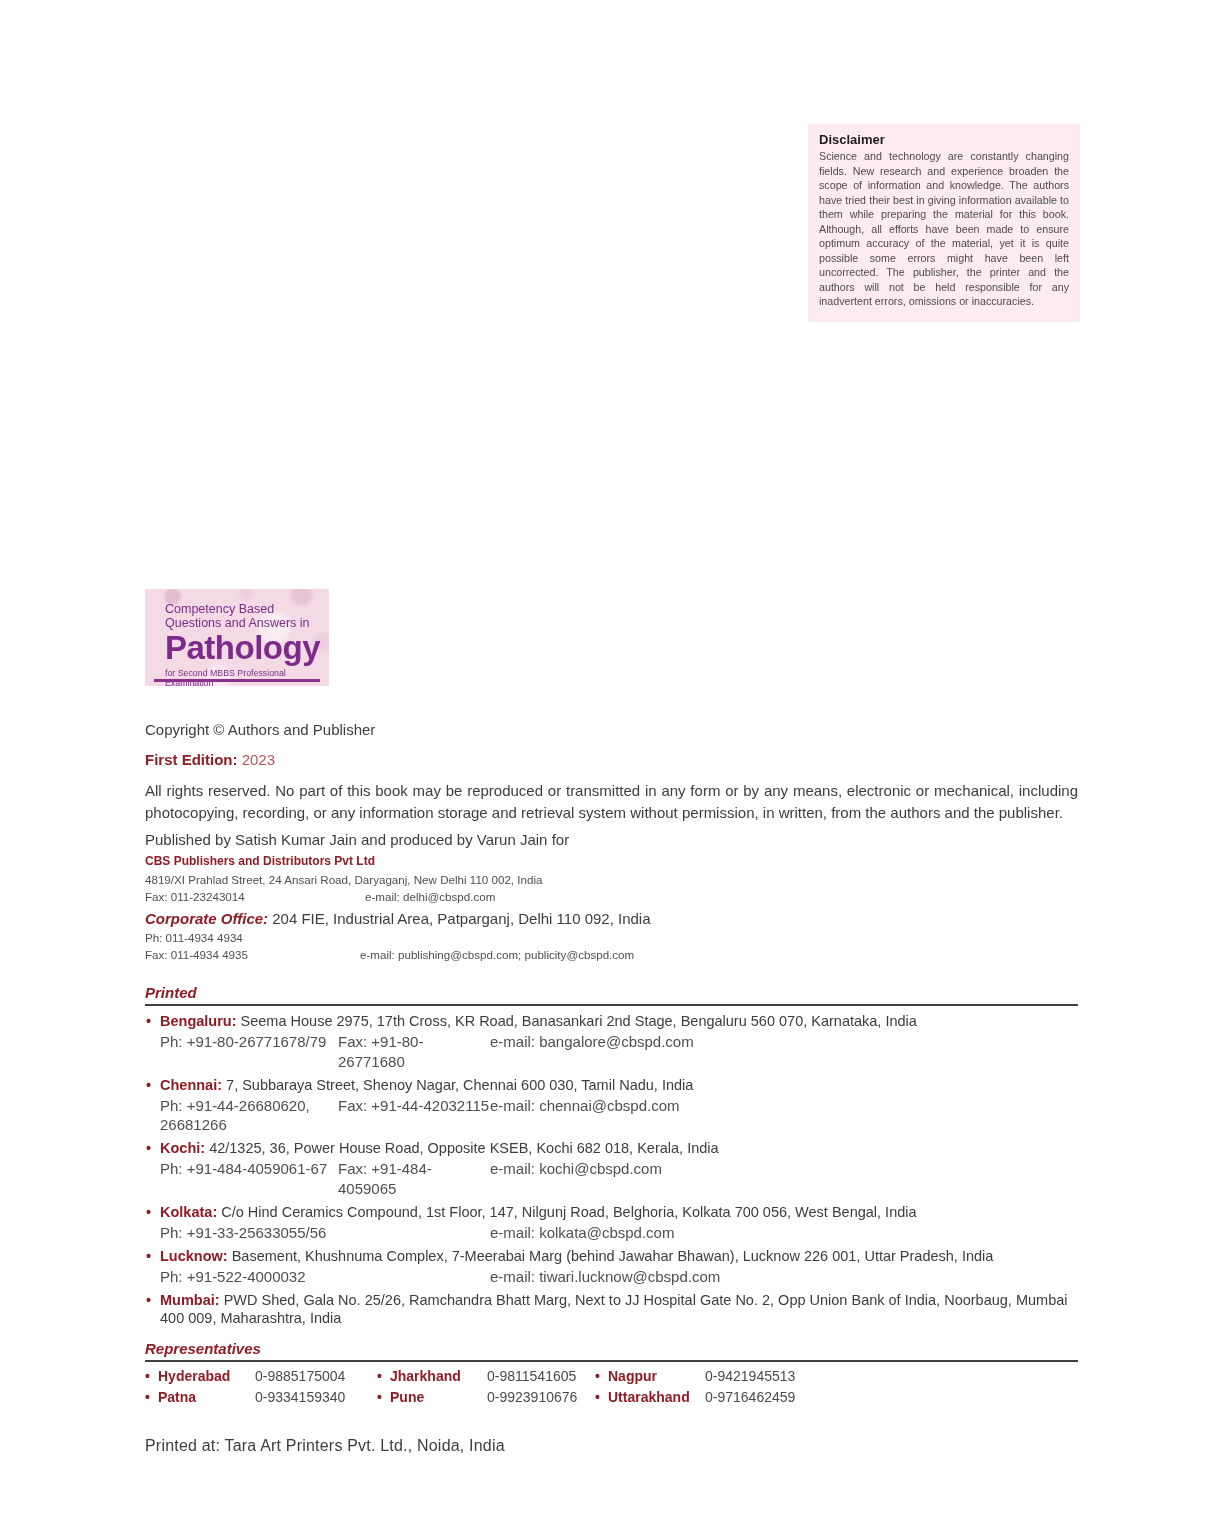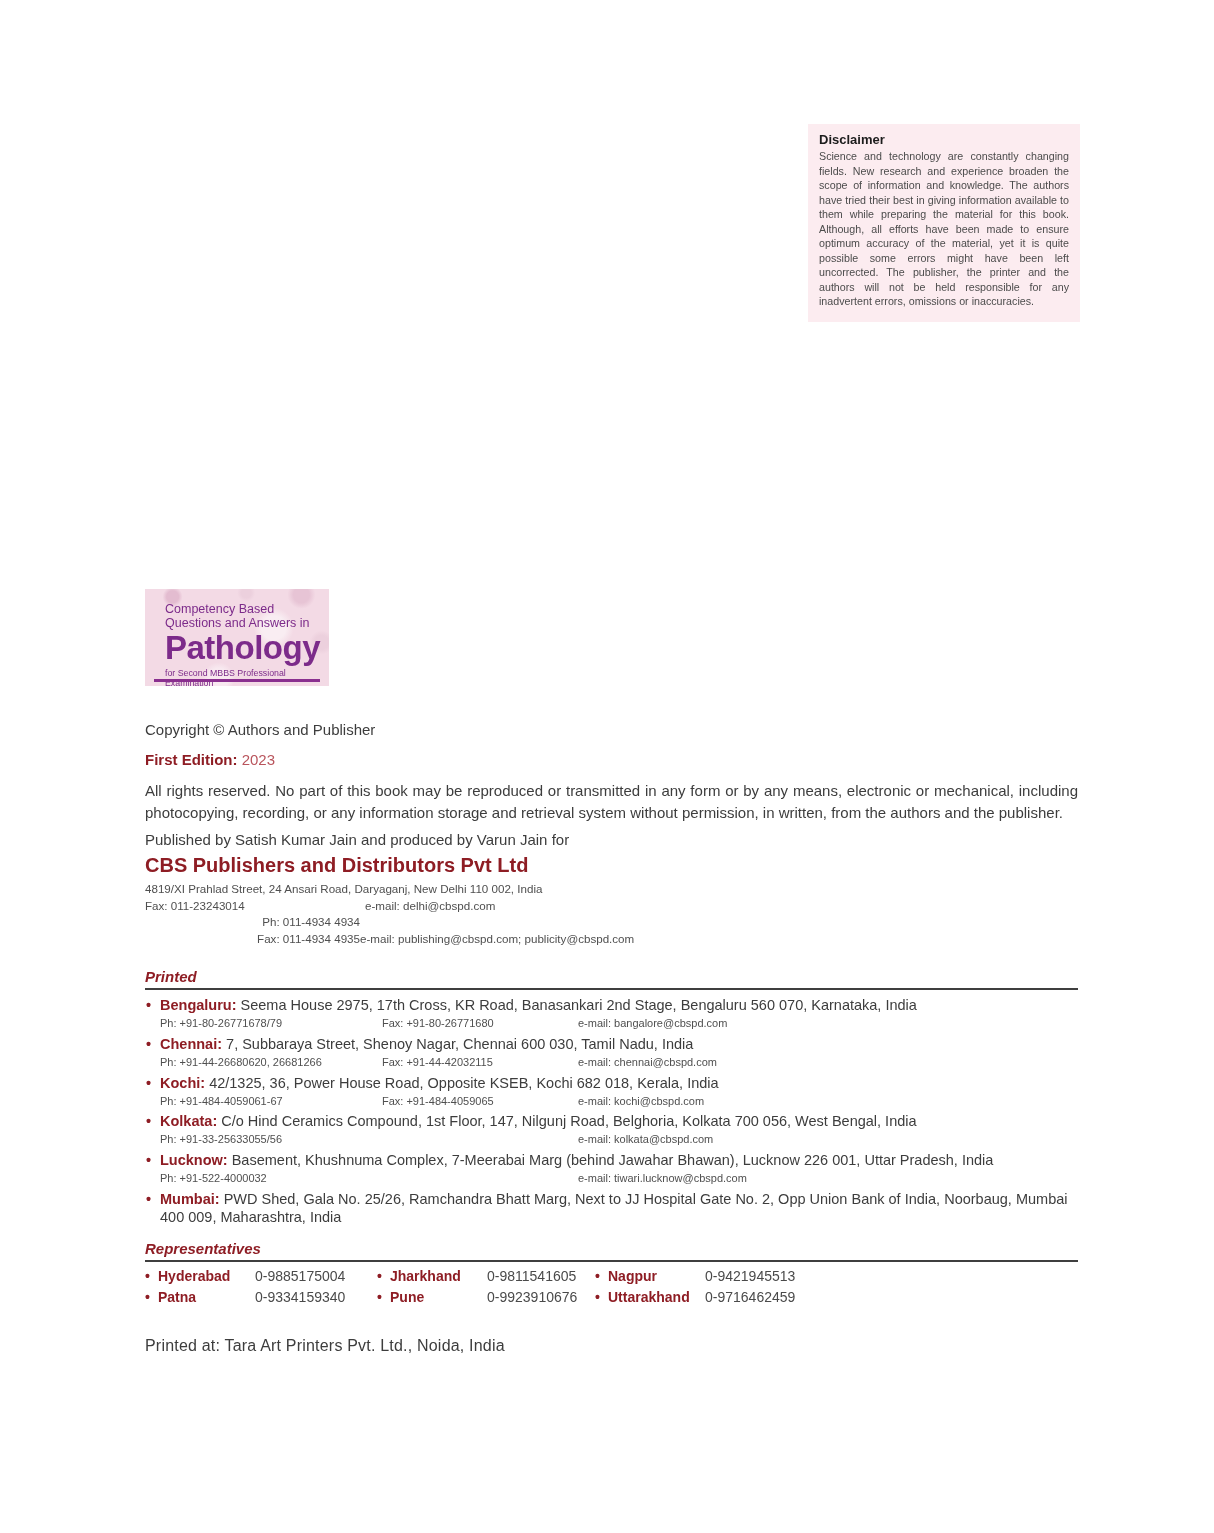--- a/index.html
+++ b/index.html
@@ -31,37 +31,37 @@
   
   .main{position:absolute;left:145px;top:721px;width:933px;}
   .line{font-size:15px;line-height:1.2;color:#3d3d3d;}
   .isbn{margin-bottom:13px;letter-spacing:0.2px;}
   .copyright{margin-bottom:12px;}
   .edition{margin-bottom:11px;}
   .edition-label{font-weight:bold;color:#8e1d24;}
   .edition-year{color:#b9545c;}
   .rights{font-size:15px;line-height:1.48;text-align:justify;color:#3d3d3d;margin-bottom:7px;}
   .published{margin-bottom:5px;}
-  .publisher-name{font-size:20px;font-weight:bold;color:#8e1d24;margin-bottom:4px;}
+  .publisher-name{font-size:12px;font-weight:bold;color:#8e1d24;margin-bottom:4px;}
   .addr-small{font-size:11.6px;color:#4f4f4f;line-height:1.42;}
   .info-row{display:flex;font-size:11.6px;color:#4f4f4f;line-height:1.42;}
   .info-row .c1{width:220px;flex:none;}
-  .info-row .c1w{width:215px;flex:none;text-align:right;}
+  .info-row .c1w{width:215px;flex:none;}
   .corporate{font-size:15px;margin-top:5px;margin-bottom:3px;}
   .corporate-label{font-weight:bold;font-style:italic;color:#8e1d24;}
 
   .section-head{font-size:15px;font-weight:bold;font-style:italic;color:#8e1d24;}
   .section-rule{height:2px;background:#3f3f3f;margin-top:3px;}
   .branches-head{margin-top:21px;}
   .branches-rule{margin-bottom:7px;}
 
   .branch{position:relative;padding-left:15px;font-size:14.5px;line-height:1.24;color:#3d3d3d;margin-bottom:1px;}
   .bullet{position:absolute;left:1px;top:0;color:#8e1d24;font-weight:bold;}
   .branch-city{font-weight:bold;color:#8e1d24;}
-  .branch-detail{display:flex;padding-left:15px;font-size:11px;color:#4f4f4f;line-height:1.3;margin-bottom:5.5px;gap:44px;}
+  .branch-detail{display:flex;padding-left:15px;font-size:15px;color:#4f4f4f;line-height:1.3;margin-bottom:5.5px;}
   .branch-detail .bd-ph{width:178px;flex:none;}
   .branch-detail .bd-fax{width:152px;flex:none;}
 
   .reps-head{margin-top:13px;}
   .reps-rule{margin-bottom:6px;}
   .rep-grid{display:grid;grid-template-columns:232px 218px auto;row-gap:3px;font-size:14px;line-height:1.28;}
   .rep{position:relative;padding-left:13px;display:flex;}
   .rep .bullet{left:0;}
   .rep-city{font-weight:bold;color:#8e1d24;width:97px;flex:none;}
   .rep-phone{color:#4a4a4a;}
@@ -99,20 +99,25 @@
   <div class="line published">Published by Satish Kumar Jain and produced by Varun Jain for</div>
 
   <div class="publisher-name">CBS Publishers and Distributors Pvt Ltd</div>
   <div class="addr-small">4819/XI Prahlad Street, 24 Ansari Road, Daryaganj, New Delhi 110 002, India</div>
 
   <div class="info-row">
     <span class="c1">Fax: 011-23243014</span>
     <span>e-mail: delhi@cbspd.com</span>
   </div>
 
+  <div class="corporate">
+    <span class="corporate-label">Corporate Office:</span>
+    <span> </span>
+    <span>204 FIE, Industrial Area, Patparganj, Delhi 110 092, India</span>
+  </div>
   <div class="info-row">
     <span class="c1w">Ph: 011-4934 4934</span>
   </div>
   <div class="info-row">
     <span class="c1w">Fax: 011-4934 4935</span>
     <span>e-mail: publishing@cbspd.com; publicity@cbspd.com</span>
   </div>
 
   <div class="section-head branches-head">Printed</div>
   <div class="section-rule branches-rule"></div>

